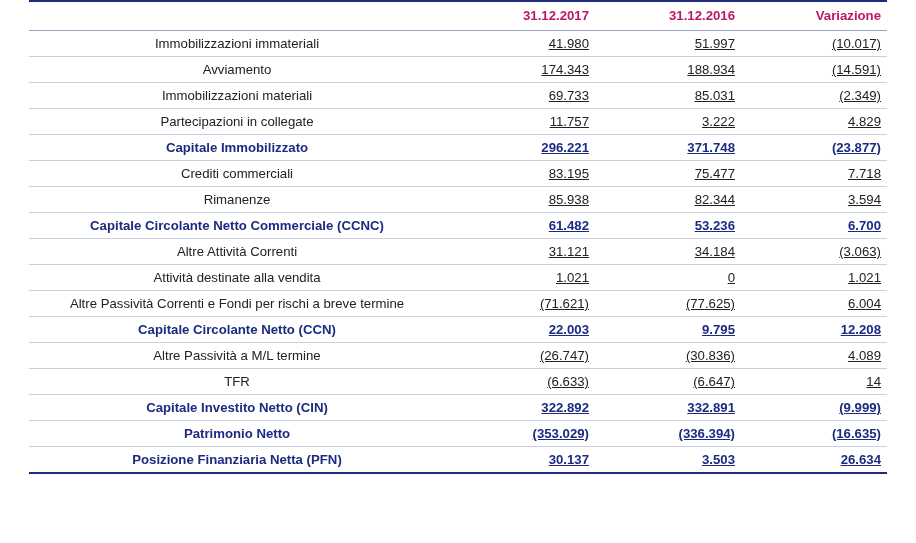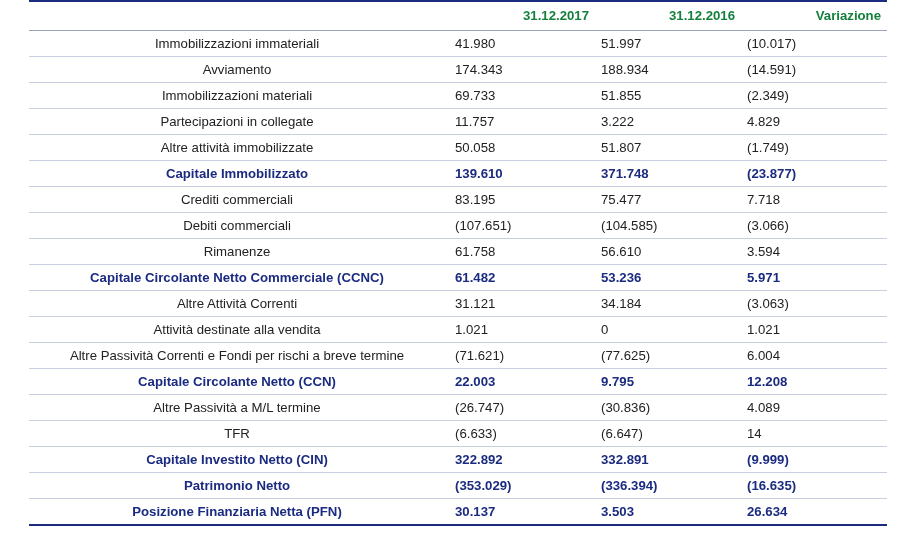--- a/index.html
+++ b/index.html
@@ -26,21 +26,21 @@
     width: 858px;
     margin-left: 29px;
     margin-top: 0px;
     table-layout: fixed;
     font-size: 13.2px;
   }
   table.fin col.c-label { width: 420px; }
   table.fin col.c-num   { width: 146px; }
   thead th {
     font-weight: bold;
-    color: #15803d;
+    color: #be185d;
     text-align: right;
     padding: 6px 6px 7px 6px;
     border-bottom: 1px solid #9aa2c0;
     white-space: nowrap;
     font-size: 13.2px;
   }
   thead th.label-head {
     text-align: left;
   }
   tbody td {
@@ -48,20 +48,22 @@
     border-bottom: 1px solid #c9cee0;
     white-space: nowrap;
     font-size: 13.2px;
     line-height: 15px;
   }
   tbody td.label {
     text-align: center;
     padding-left: 2px;
   }
   tbody td.num {
+    text-align: right;
+    text-decoration: underline;
   }
   tr.total td {
     color: #1b2b80;
     font-weight: bold;
   }
   tr.last td {
     border-bottom: 2px solid #1b2b80;
   }
   thead tr.toprule th {
     border-top: 2px solid #1b2b80;
@@ -95,64 +97,52 @@
         </tr>
         <tr>
           <td class="label">Avviamento</td>
           <td class="num">174.343</td>
           <td class="num">188.934</td>
           <td class="num">(14.591)</td>
         </tr>
         <tr>
           <td class="label">Immobilizzazioni materiali</td>
           <td class="num">69.733</td>
-          <td class="num">51.855</td>
+          <td class="num">85.031</td>
           <td class="num">(2.349)</td>
         </tr>
         <tr>
           <td class="label">Partecipazioni in collegate</td>
           <td class="num">11.757</td>
           <td class="num">3.222</td>
           <td class="num">4.829</td>
         </tr>
-        <tr>
-          <td class="label">Altre attività immobilizzate</td>
-          <td class="num">50.058</td>
-          <td class="num">51.807</td>
-          <td class="num">(1.749)</td>
-        </tr>
         <tr class="total">
           <td class="label">Capitale Immobilizzato</td>
-          <td class="num">139.610</td>
+          <td class="num">296.221</td>
           <td class="num">371.748</td>
           <td class="num">(23.877)</td>
         </tr>
         <tr>
           <td class="label">Crediti commerciali</td>
           <td class="num">83.195</td>
           <td class="num">75.477</td>
           <td class="num">7.718</td>
         </tr>
         <tr>
-          <td class="label">Debiti commerciali</td>
-          <td class="num">(107.651)</td>
-          <td class="num">(104.585)</td>
-          <td class="num">(3.066)</td>
-        </tr>
-        <tr>
           <td class="label">Rimanenze</td>
-          <td class="num">61.758</td>
-          <td class="num">56.610</td>
+          <td class="num">85.938</td>
+          <td class="num">82.344</td>
           <td class="num">3.594</td>
         </tr>
         <tr class="total">
           <td class="label">Capitale Circolante Netto Commerciale (CCNC)</td>
           <td class="num">61.482</td>
           <td class="num">53.236</td>
-          <td class="num">5.971</td>
+          <td class="num">6.700</td>
         </tr>
         <tr>
           <td class="label">Altre Attività Correnti</td>
           <td class="num">31.121</td>
           <td class="num">34.184</td>
           <td class="num">(3.063)</td>
         </tr>
         <tr>
           <td class="label">Attività destinate alla vendita</td>
           <td class="num">1.021</td>

